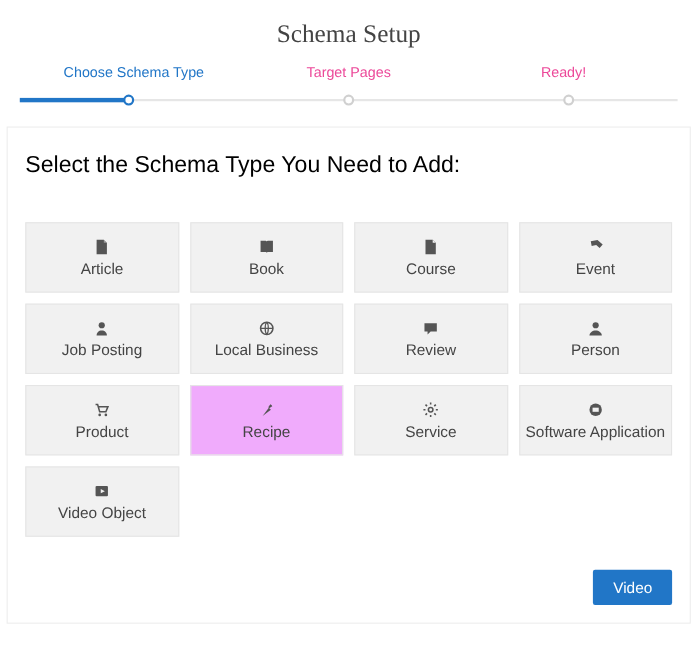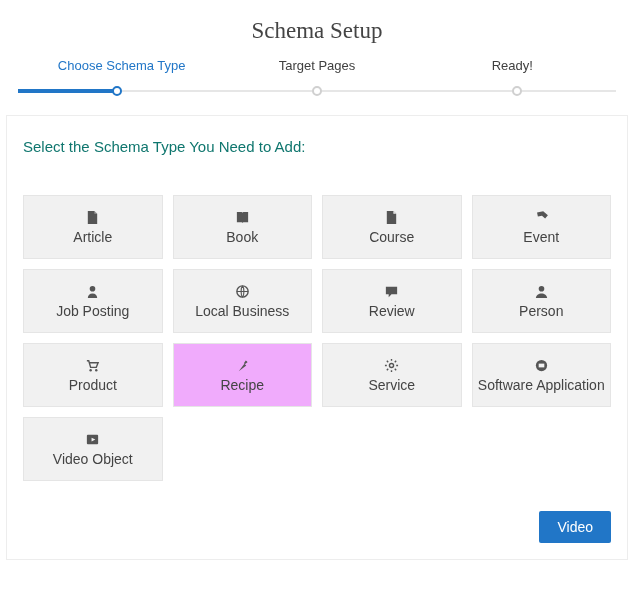--- a/index.html
+++ b/index.html
@@ -26,21 +26,21 @@
     padding: 0 6px;
   }
   .step {
     flex: 1;
     text-align: center;
     position: relative;
   }
   .step-label {
     font-size: 13px;
     font-weight: 400;
-    color: #404040;
+    color: #ec4899;
     padding-bottom: 12px;
     display: block;
   }
   .step.active .step-label { color: #2176c7; }
   .track {
     position: relative;
     height: 12px;
     margin: 0 18px;
   }
   .track-line {
@@ -72,23 +72,23 @@
   .dot1 { left: calc(16.5% - 5px); }
   .dot2 { left: calc(50% - 5px); }
   .dot3 { left: calc(83.5% - 5px); }
   .panel {
     border: 1px solid #ededed;
     margin: 18px 6px 6px;
     padding: 22px 16px 16px;
     background: #fff;
   }
   .subheading {
-    font-size: 15px;
+    font-size: 21px;
     font-weight: 300;
-    color: #0f766e;
+    color: #000000;
     margin-bottom: 4px;
   }
   .grid {
     display: grid;
     grid-template-columns: repeat(4, 1fr);
     gap: 10px;
     margin-top: 40px;
   }
   .card {
     background: #f1f1f1;

